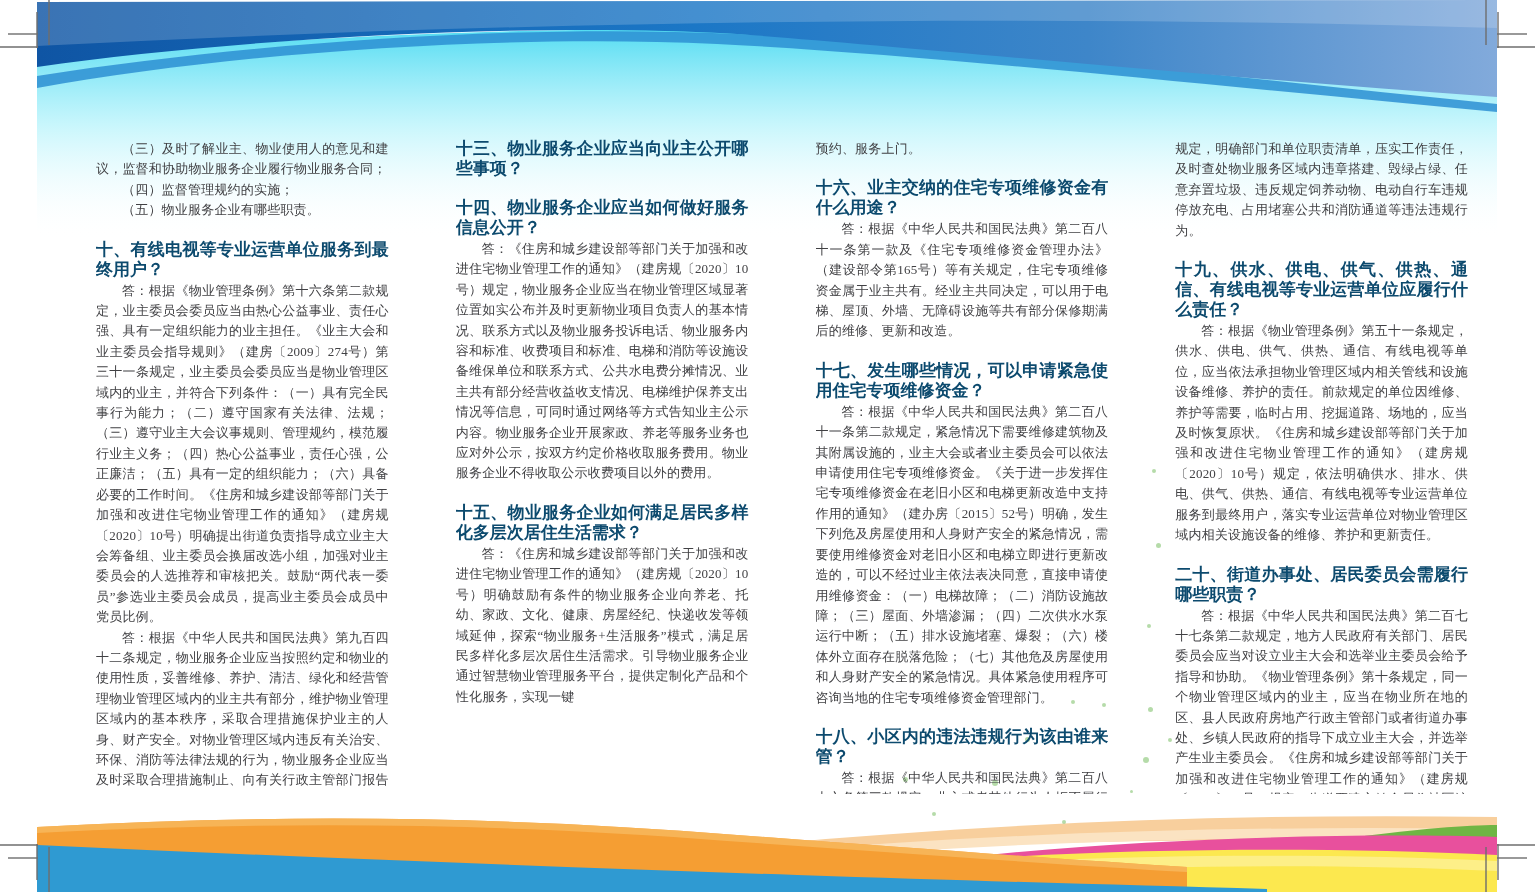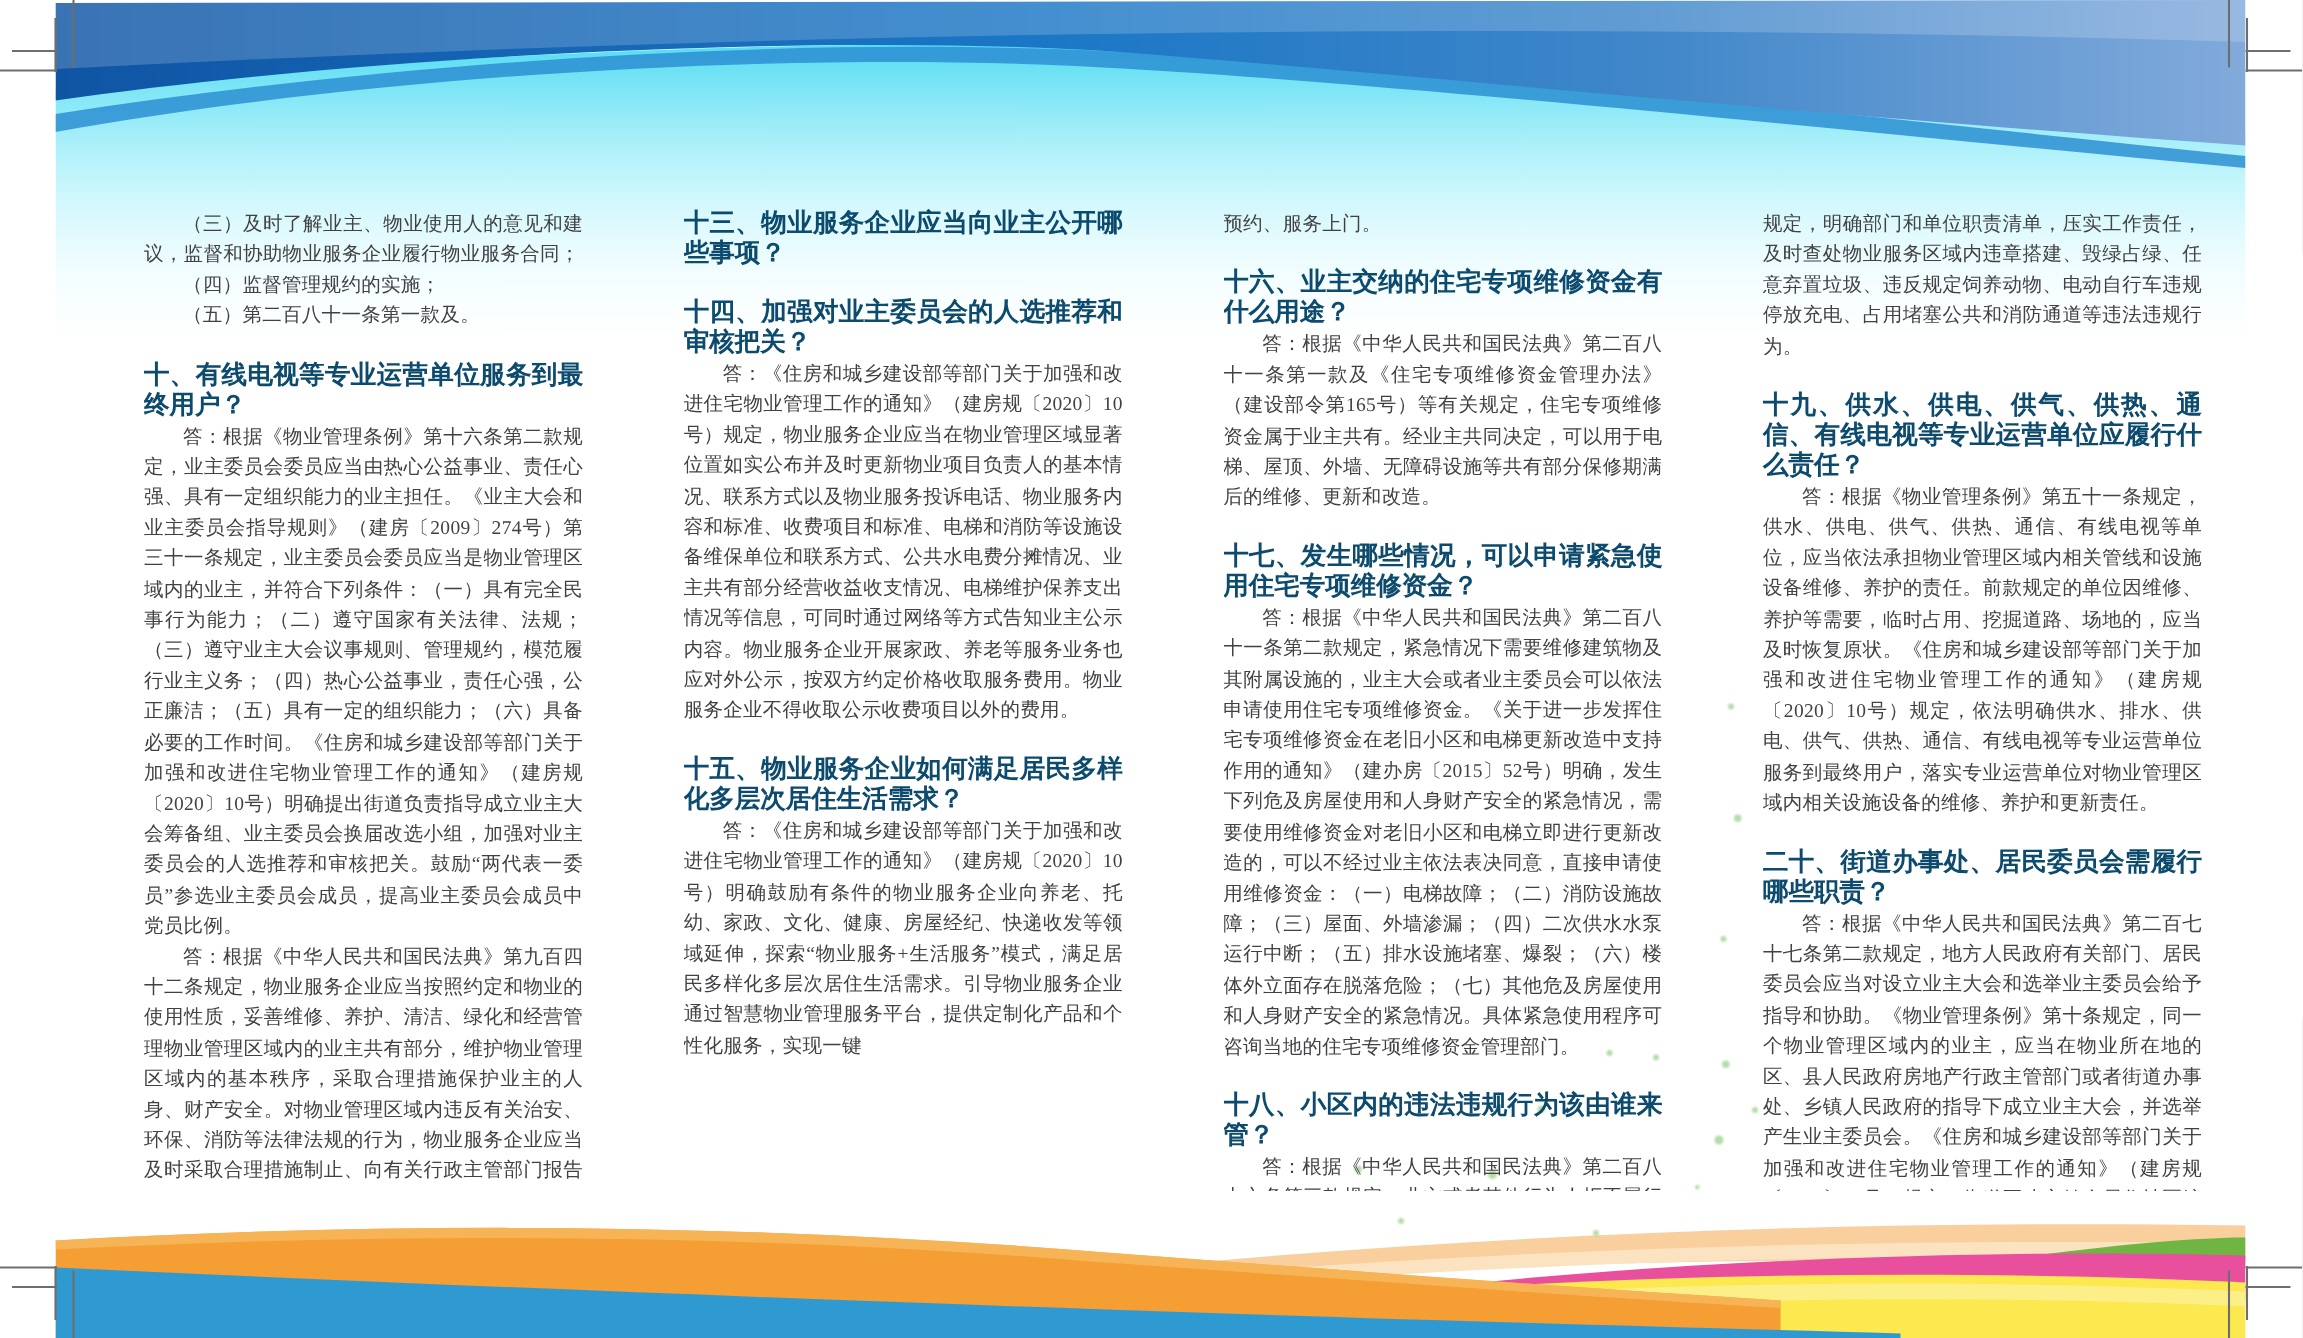--- a/index.html
+++ b/index.html
@@ -136,28 +136,28 @@
       <div class="dot" style="left: 1147px; top: 624px; width: 4px; height: 4px;"></div>
       <div class="dot" style="left: 1062px; top: 820px; width: 4px; height: 4px;"></div>
       <div class="dot" style="left: 1130px; top: 790px; width: 3px; height: 3px;"></div>
       <div class="dot" style="left: 957px; top: 370px; width: 3px; height: 3px;"></div>
     </div>
 
   <main id="content">
       <div class="column">
         <p class="qa-para">（三）及时了解业主、物业使用人的意见和建议，监督和协助物业服务企业履行物业服务合同；</p>
         <p class="qa-para">（四）监督管理规约的实施；</p>
-        <p class="qa-para">（五）第二百八十一条第一款及。</p>
+        <p class="qa-para">（五）物业服务企业有哪些职责。</p>
         <p class="qa-heading">十、有线电视等专业运营单位服务到最终用户？</p>
         <p class="qa-para">答：根据《物业管理条例》第十六条第二款规定，业主委员会委员应当由热心公益事业、责任心强、具有一定组织能力的业主担任。《业主大会和业主委员会指导规则》（建房〔2009〕274号）第三十一条规定，业主委员会委员应当是物业管理区域内的业主，并符合下列条件：（一）具有完全民事行为能力；（二）遵守国家有关法律、法规；（三）遵守业主大会议事规则、管理规约，模范履行业主义务；（四）热心公益事业，责任心强，公正廉洁；（五）具有一定的组织能力；（六）具备必要的工作时间。《住房和城乡建设部等部门关于加强和改进住宅物业管理工作的通知》（建房规〔2020〕10号）明确提出街道负责指导成立业主大会筹备组、业主委员会换届改选小组，加强对业主委员会的人选推荐和审核把关。鼓励“两代表一委员”参选业主委员会成员，提高业主委员会成员中党员比例。</p>
         <p class="qa-para">答：根据《中华人民共和国民法典》第九百四十二条规定，物业服务企业应当按照约定和物业的使用性质，妥善维修、养护、清洁、绿化和经营管理物业管理区域内的业主共有部分，维护物业管理区域内的基本秩序，采取合理措施保护业主的人身、财产安全。对物业管理区域内违反有关治安、环保、消防等法律法规的行为，物业服务企业应当及时采取合理措施制止、向有关行政主管部门报告并协助处理。</p>
       </div>
       <div class="column">
         <p class="qa-heading">十三、物业服务企业应当向业主公开哪些事项？</p>
-        <p class="qa-heading">十四、加强对业主委员会的人选推荐和审核把关？</p>
+        <p class="qa-heading">十四、物业服务企业应当如何做好服务信息公开？</p>
         <p class="qa-para">答：《住房和城乡建设部等部门关于加强和改进住宅物业管理工作的通知》（建房规〔2020〕10号）规定，物业服务企业应当在物业管理区域显著位置如实公布并及时更新物业项目负责人的基本情况、联系方式以及物业服务投诉电话、物业服务内容和标准、收费项目和标准、电梯和消防等设施设备维保单位和联系方式、公共水电费分摊情况、业主共有部分经营收益收支情况、电梯维护保养支出情况等信息，可同时通过网络等方式告知业主公示内容。物业服务企业开展家政、养老等服务业务也应对外公示，按双方约定价格收取服务费用。物业服务企业不得收取公示收费项目以外的费用。</p>
         <p class="qa-heading">十五、物业服务企业如何满足居民多样化多层次居住生活需求？</p>
         <p class="qa-para">答：《住房和城乡建设部等部门关于加强和改进住宅物业管理工作的通知》（建房规〔2020〕10号）明确鼓励有条件的物业服务企业向养老、托幼、家政、文化、健康、房屋经纪、快递收发等领域延伸，探索“物业服务+生活服务”模式，满足居民多样化多层次居住生活需求。引导物业服务企业通过智慧物业管理服务平台，提供定制化产品和个性化服务，实现一键</p>
       </div>
       <div class="column">
         <p class="qa-para noindent">预约、服务上门。</p>
         <p class="qa-heading">十六、业主交纳的住宅专项维修资金有什么用途？</p>
         <p class="qa-para">答：根据《中华人民共和国民法典》第二百八十一条第一款及《住宅专项维修资金管理办法》（建设部令第165号）等有关规定，住宅专项维修资金属于业主共有。经业主共同决定，可以用于电梯、屋顶、外墙、无障碍设施等共有部分保修期满后的维修、更新和改造。</p>
         <p class="qa-heading">十七、发生哪些情况，可以申请紧急使用住宅专项维修资金？</p>
         <p class="qa-para">答：根据《中华人民共和国民法典》第二百八十一条第二款规定，紧急情况下需要维修建筑物及其附属设施的，业主大会或者业主委员会可以依法申请使用住宅专项维修资金。《关于进一步发挥住宅专项维修资金在老旧小区和电梯更新改造中支持作用的通知》（建办房〔2015〕52号）明确，发生下列危及房屋使用和人身财产安全的紧急情况，需要使用维修资金对老旧小区和电梯立即进行更新改造的，可以不经过业主依法表决同意，直接申请使用维修资金：（一）电梯故障；（二）消防设施故障；（三）屋面、外墙渗漏；（四）二次供水水泵运行中断；（五）排水设施堵塞、爆裂；（六）楼体外立面存在脱落危险；（七）其他危及房屋使用和人身财产安全的紧急情况。具体紧急使用程序可咨询当地的住宅专项维修资金管理部门。</p>

